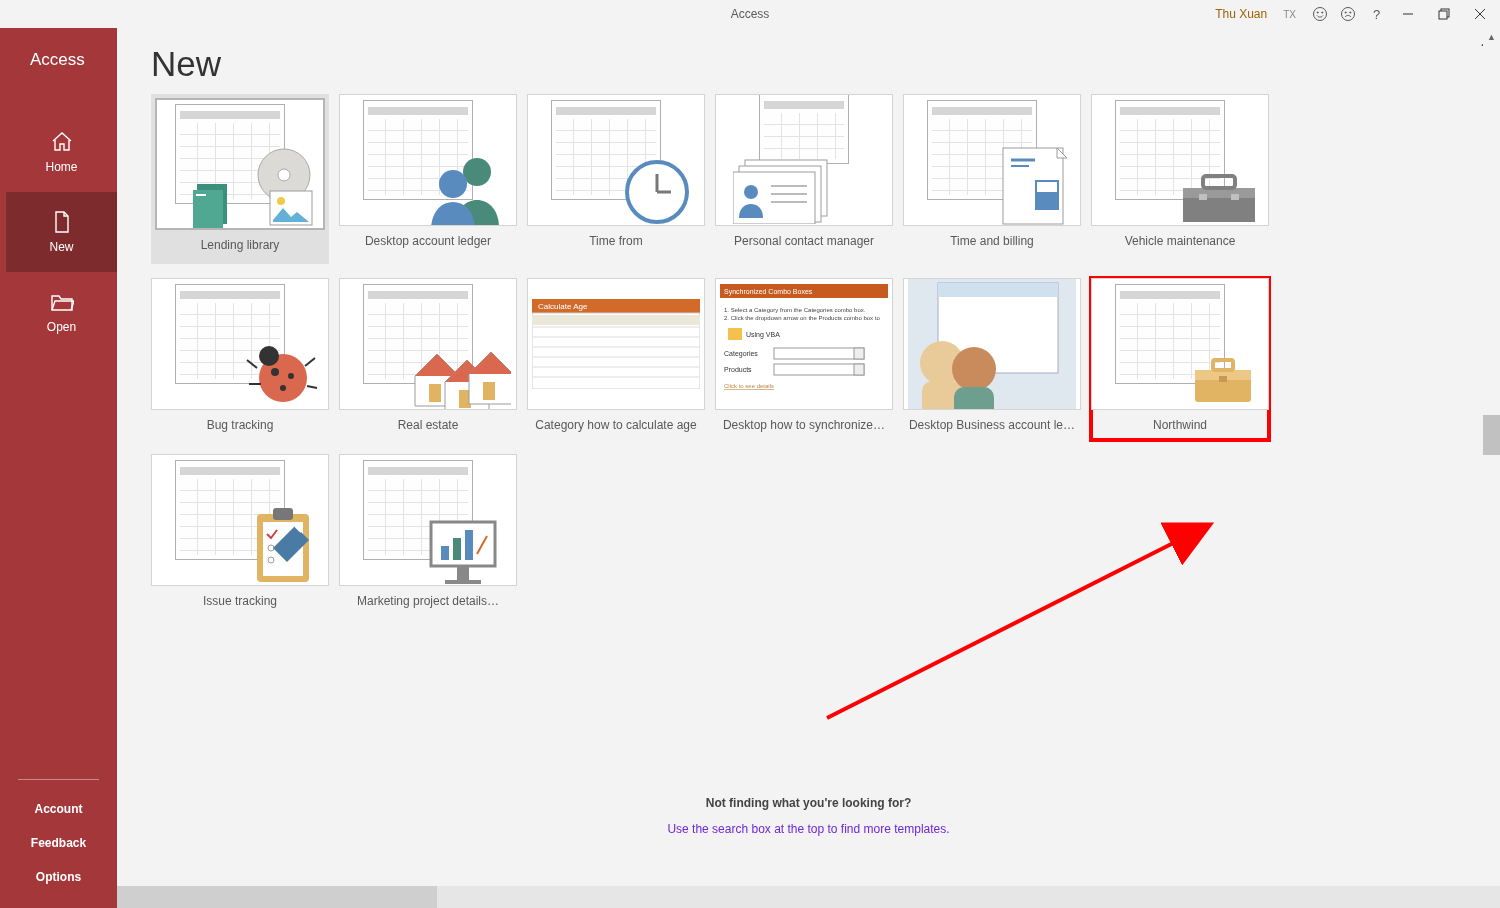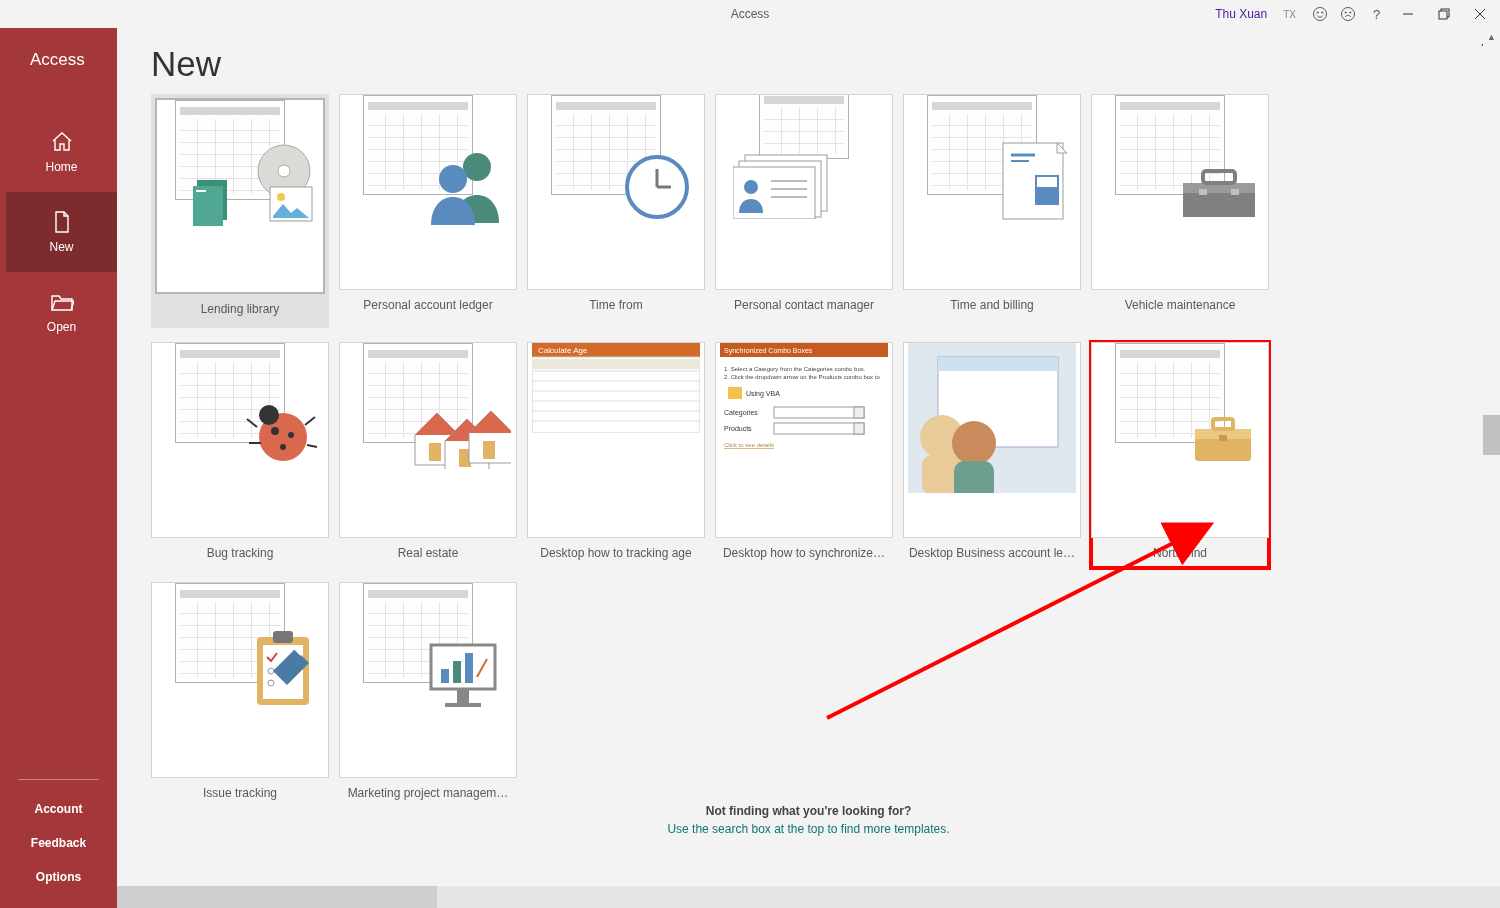--- a/index.html
+++ b/index.html
@@ -25,21 +25,21 @@
   font-size: 12px;
   color: #595959;
 }
 .titlebar-right {
   position: absolute;
   right: 8px;
   display: flex;
   align-items: center;
   gap: 12px;
 }
-.user-name { font-size: 12px; color: #4c1d95; }
+.user-name { font-size: 12px; color: #a16207; }
 .user-initials {
   font-size: 10px;
   color: #888;
   padding: 2px 4px;
 }
 .tb-icon {
   width: 16px; height: 16px;
   display: inline-flex;
   align-items: center;
   justify-content: center;
@@ -133,24 +133,25 @@
 .tile.highlighted {
   outline: 4px solid #ff0000;
   outline-offset: -2px;
 }
 .tile.selected {
   background: #e0e0e0;
   padding: 4px;
 }
 .thumb {
   width: 100%;
-  height: 196px;
+  height: 132px;
   background: #fff;
   border: 1px solid #d4d4d4;
   display: flex;
+  align-items: center;
   justify-content: center;
   position: relative;
   overflow: hidden;
 }
 .tile.selected .thumb {
   border: 2px solid #b5b5b5;
 }
 .tile-label {
   text-align: center;
   font-size: 12px;
@@ -167,21 +168,21 @@
   top: 6px;
   color: #595959;
 }
 .footer-text {
   position: absolute;
   bottom: 72px;
   left: 0; right: 0;
   text-align: center;
 }
 .footer-text .l1 { font-size: 12px; font-weight: bold; color: #444; margin-top: 7px; }
-.footer-text .l2 { font-size: 12px; color: #0f766e; margin-top: 4px; }
+.footer-text .l2 { font-size: 12px; color: #6d28d9; margin-top: 12px; }
 .scrollbar {
   position: absolute;
   right: 0;
   top: 0;
   width: 17px;
   height: 100%;
   background: #f3f3f3;
 }
 .sb-btn {
   width: 17px; height: 17px;
@@ -372,21 +373,21 @@
             <div class="overlay-stack">
               <div class="mini-sheet"></div>
               <svg style="position:absolute;right:-14px;bottom:-10px" width="80" height="80" viewBox="0 0 80 80">
                   <circle cx="50" cy="22" r="14" fill="#4a8a7b"></circle>
                   <path d="M28 78c0-18 10-28 22-28s22 10 22 28" fill="#4a8a7b"></path>
                   <circle cx="26" cy="34" r="14" fill="#5a8bbf"></circle>
                   <path d="M4 80c0-18 10-28 22-28s22 10 22 28" fill="#5a8bbf"></path>
                 </svg>
             </div>
           </div>
-          <div class="tile-label">Personal account ledger</div>
+          <div class="tile-label">Desktop account ledger</div>
         </div>
 
         <div class="tile">
           <div class="thumb">
             <div class="overlay-stack">
               <div class="mini-sheet"></div>
               <svg style="position:absolute;right:-12px;bottom:-8px" width="72" height="72" viewBox="0 0 72 72">
                   <circle cx="36" cy="36" r="30" fill="#fff" stroke="#5a8bbf" stroke-width="4"></circle>
                   <line x1="36" y1="36" x2="36" y2="18" stroke="#777" stroke-width="3"></line>
                   <line x1="36" y1="36" x2="50" y2="36" stroke="#777" stroke-width="3"></line>
@@ -504,21 +505,21 @@
               <g stroke="#ddd">
                 <line x1="0" y1="28" x2="168" y2="28"></line>
                   <line x1="0" y1="38" x2="168" y2="38"></line>
                   <line x1="0" y1="48" x2="168" y2="48"></line>
                   <line x1="0" y1="58" x2="168" y2="58"></line>
                   <line x1="0" y1="68" x2="168" y2="68"></line>
                   <line x1="0" y1="78" x2="168" y2="78"></line>
               </g>
             </svg>
           </div>
-          <div class="tile-label">Desktop how to tracking age</div>
+          <div class="tile-label">Category how to calculate age</div>
         </div>
 
         <div class="tile">
           <div class="thumb">
             <svg width="168" height="120" viewBox="0 0 168 120">
               <rect x="0" y="0" width="168" height="14" fill="#c65a1f"></rect>
                 <text x="4" y="10" font-size="7" fill="#fff">Synchronized Combo Boxes</text>
               <rect x="0" y="14" width="168" height="106" fill="#fff"></rect>
               <text x="4" y="28" font-size="6" fill="#444">1. Select a Category from the Categories combo box.</text>
               <text x="4" y="36" font-size="6" fill="#444">2. Click the dropdown arrow on the Products combo box to</text>
@@ -593,21 +594,21 @@
                   <rect x="6" y="6" width="64" height="44" fill="#fff" stroke="#888" stroke-width="3"></rect>
                   <rect x="16" y="30" width="8" height="14" fill="#5a8bbf"></rect>
                   <rect x="28" y="22" width="8" height="22" fill="#4a8a7b"></rect>
                   <rect x="40" y="14" width="8" height="30" fill="#5a8bbf"></rect>
                   <line x1="52" y1="38" x2="62" y2="20" stroke="#d26b2a" stroke-width="2"></line>
                   <rect x="32" y="50" width="12" height="14" fill="#888"></rect>
                   <rect x="20" y="64" width="36" height="4" fill="#888"></rect>
                 </svg>
             </div>
           </div>
-          <div class="tile-label">Marketing project managem…</div>
+          <div class="tile-label">Marketing project details…</div>
         </div>
 
       </div>
 
       <div class="footer-text">
         <div class="l1">Not finding what you're looking for?</div>
         <div class="l2">Use the search box at the top to find more templates.</div>
       </div>
     </div>
 

